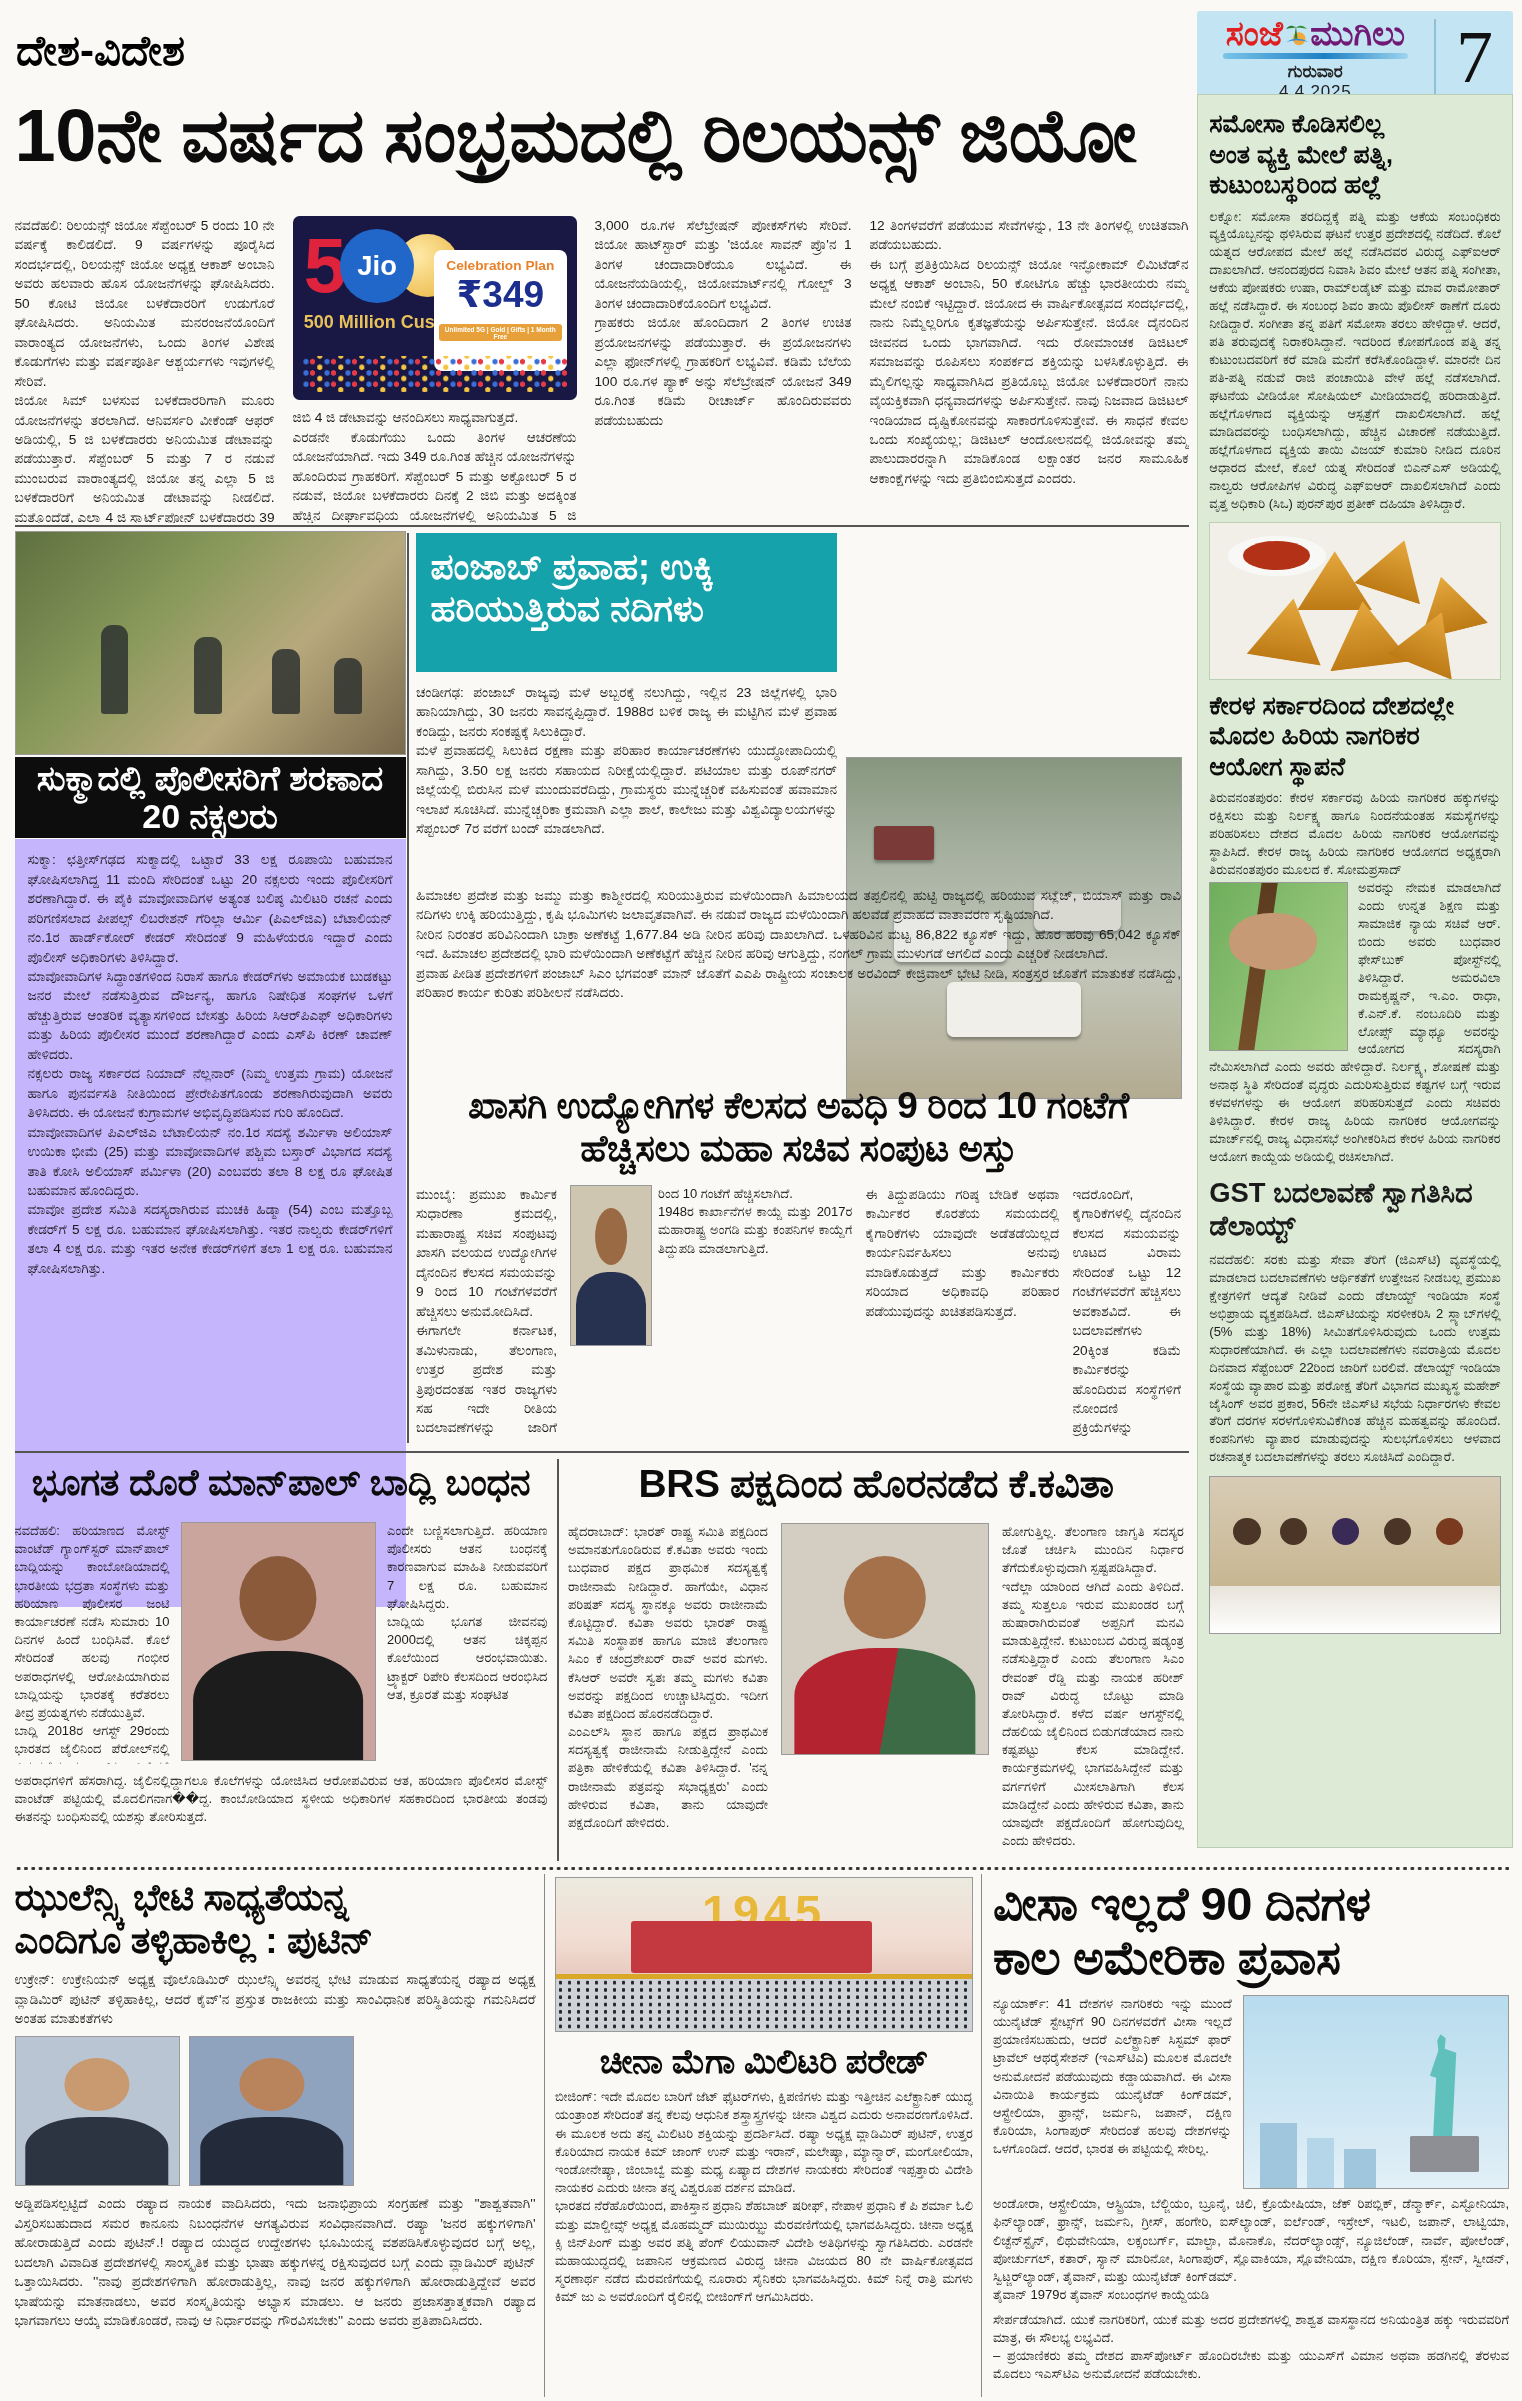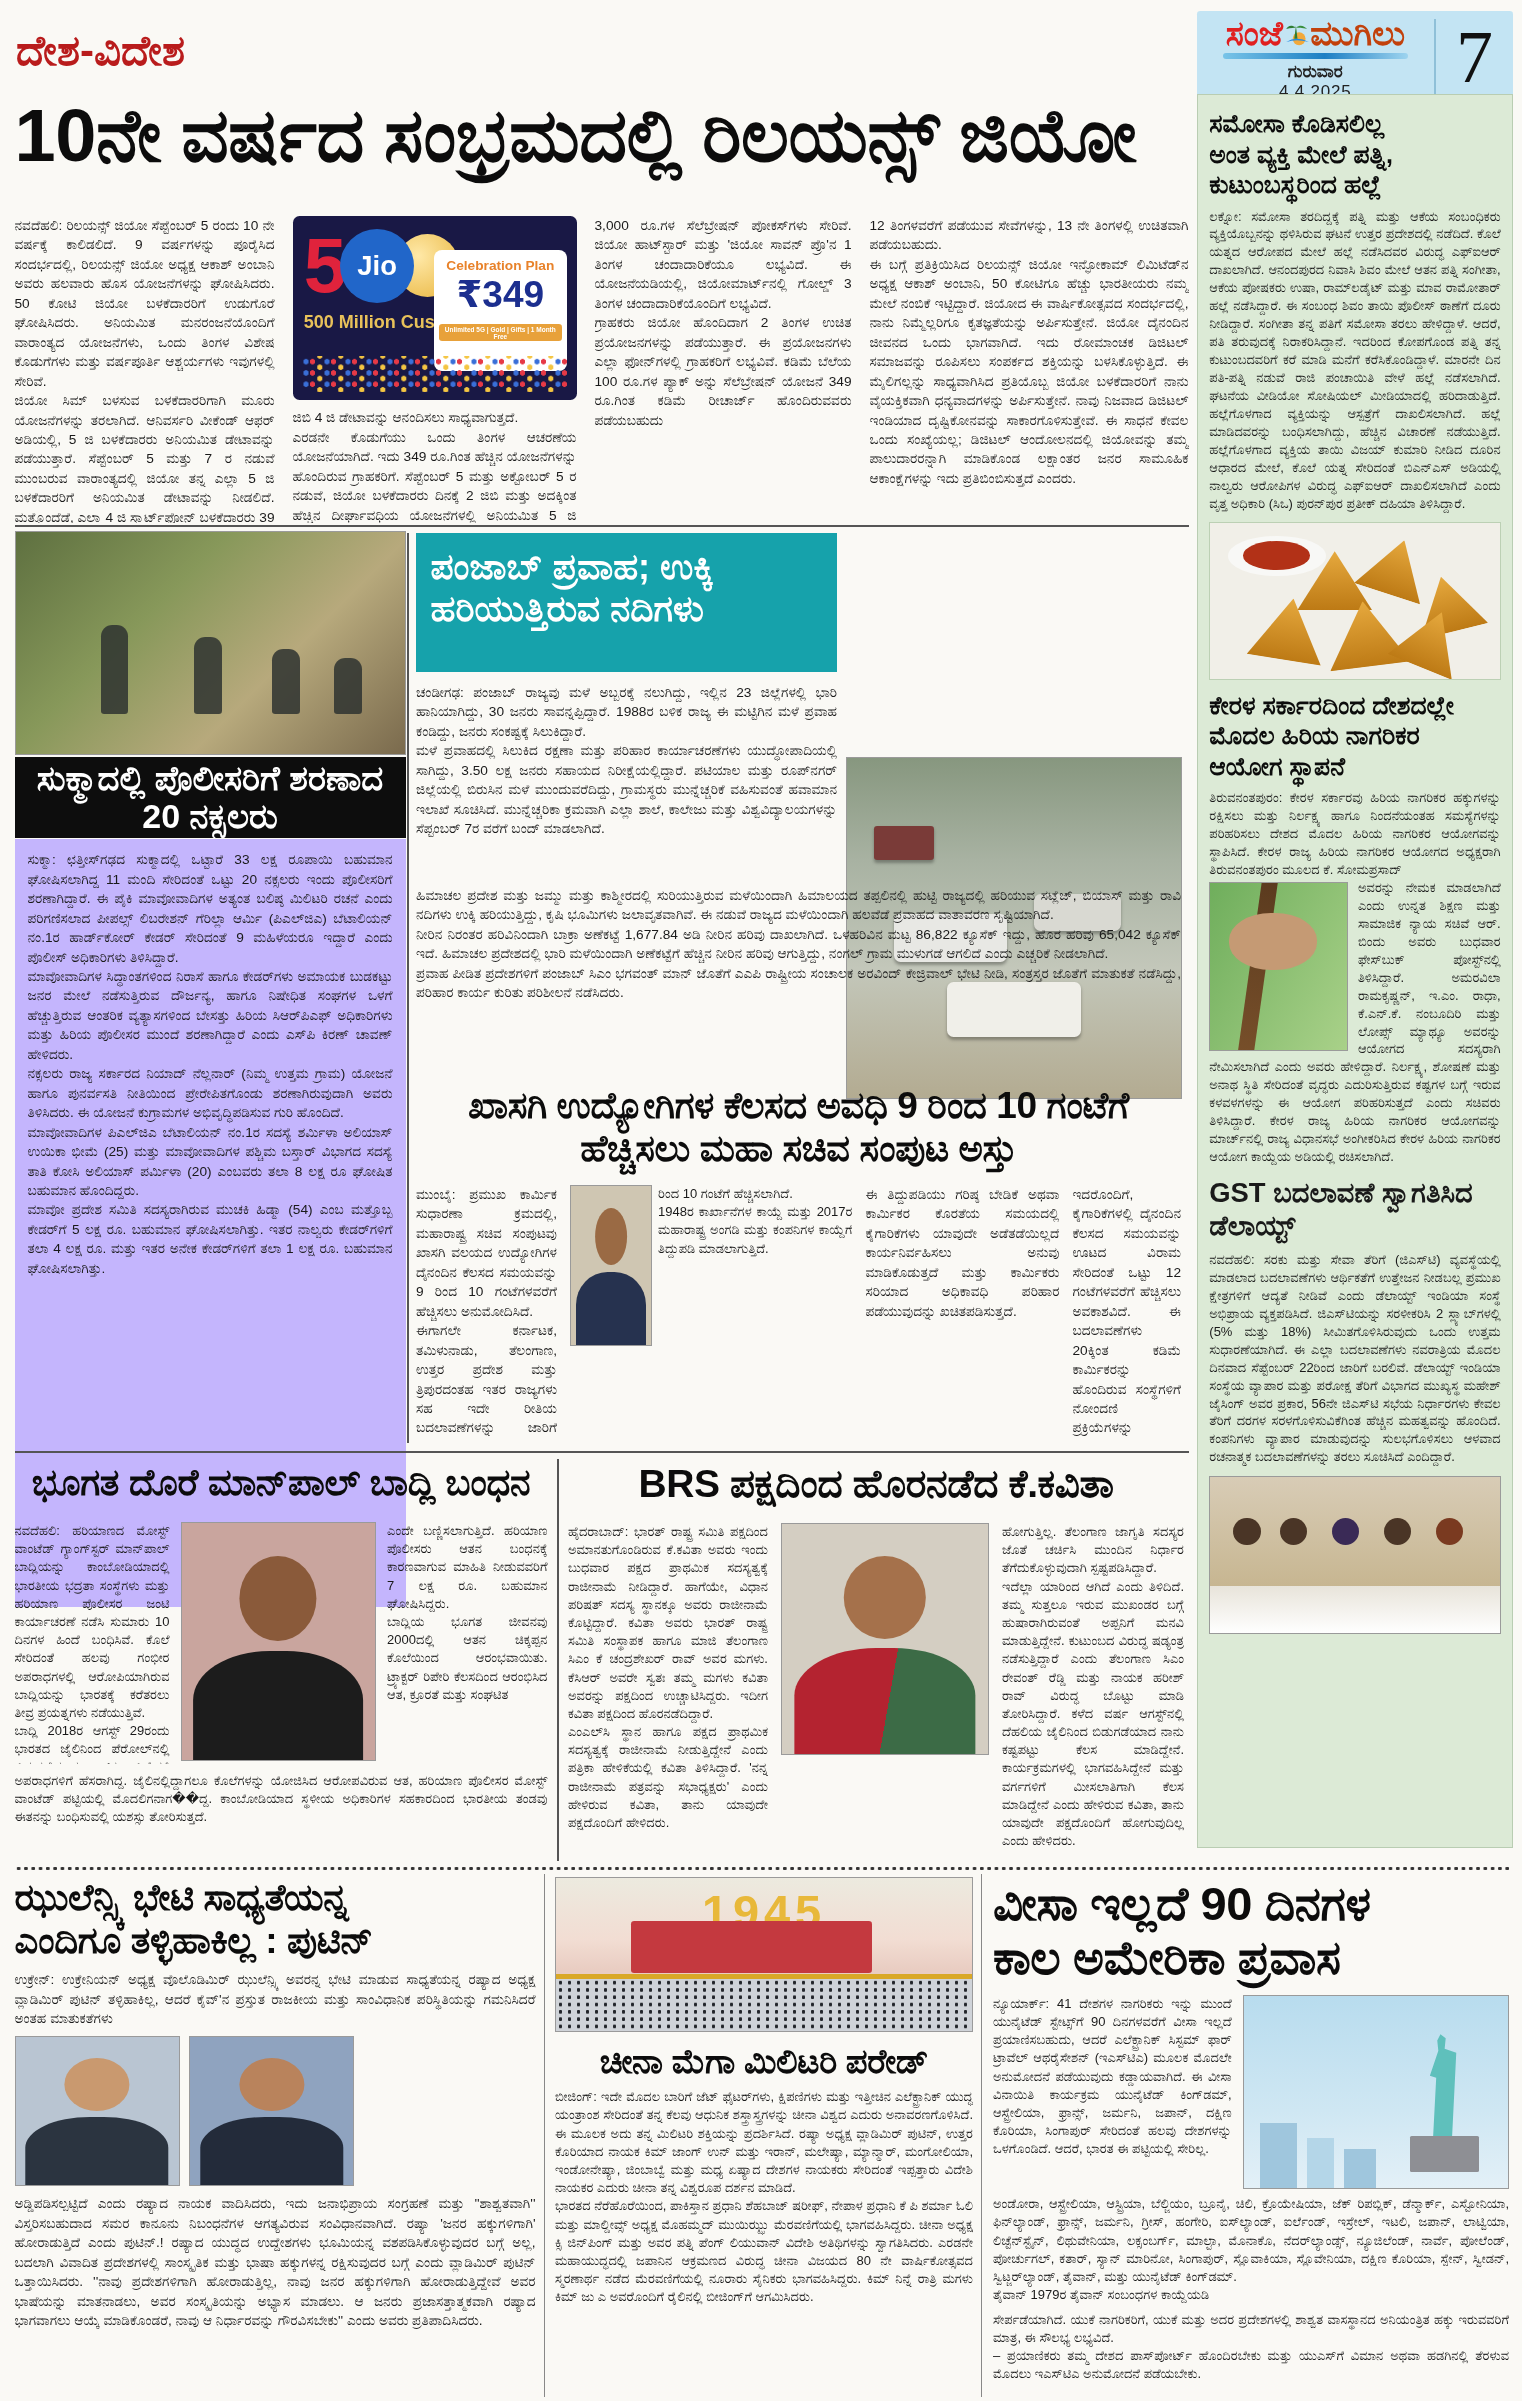--- a/index.html
+++ b/index.html
@@ -12,28 +12,28 @@
   .photo{position:relative;overflow:hidden;background:#c8c8c8;border:0.8px solid #9a9a9a;box-sizing:border-box;}
   .vr{width:1.6px;background:#555;}
   .hr{height:1.6px;background:#555;}
   .hr-dot{height:4.8px;background-image:radial-gradient(circle,#333 1.6px,transparent 1.9px);background-size:7.3px 4.8px;background-repeat:repeat-x;}
 
   
   .masthead{left:1197px;top:11.3px;width:316px;height:92px;background:#c3e4f3;border-radius:3.2px;display:flex;align-items:stretch;}
   .mast-left{flex:1;text-align:center;padding-top:4.8px;}
   .logo-row{font-size:34px;font-weight:800;line-height:1.05;}
   .logo-red{color:#e02020;}
-  .logo-black{color:#c2410c;}
+  .logo-black{color:#701a75;}
   .swoosh{height:5.6px;width:78%;margin:1.6px auto 3.2px auto;border-radius:3.2px;background:linear-gradient(90deg,#79c4e8,#1d7fc4 55%,#9ed4ef);}
   .mast-day{font-size:17px;font-weight:700;color:#222;}
   .mast-date{font-size:17px;color:#222;letter-spacing:0.8px;}
   .mast-div{width:2.4px;background:#8fc0d8;margin:8px 0;}
   .mast-page{width:77px;display:flex;align-items:center;justify-content:center;
              font-family:"Liberation Serif","DejaVu Serif",serif;font-size:74px;color:#111;}
-  .section-title{left:16px;top:27.4px;font-size:42px;font-weight:800;color:#b91c1c;}
+  .section-title{left:16px;top:27.4px;font-size:42px;font-weight:800;color:#000000;}
 
   
   .main-head{left:14.5px;top:98px;width:1174px;font-size:74px;line-height:1.02;}
   .jio-row{left:14.5px;top:216px;width:1174px;height:307px;display:flex;gap:18px;}
   .jio-c1{flex:0 0 260px;}
   .jio-c2{flex:0 0 284px;display:flex;flex-direction:column;gap:8px;}
   .jio-c3{flex:0 0 257px;}
   .jio-c4{flex:1;}
   .jio-ad{height:242px;background:#191845;border-radius:6.5px;position:relative;color:#fff;padding:11.3px;box-sizing:border-box;}
   .ad-top{display:flex;align-items:center;}

